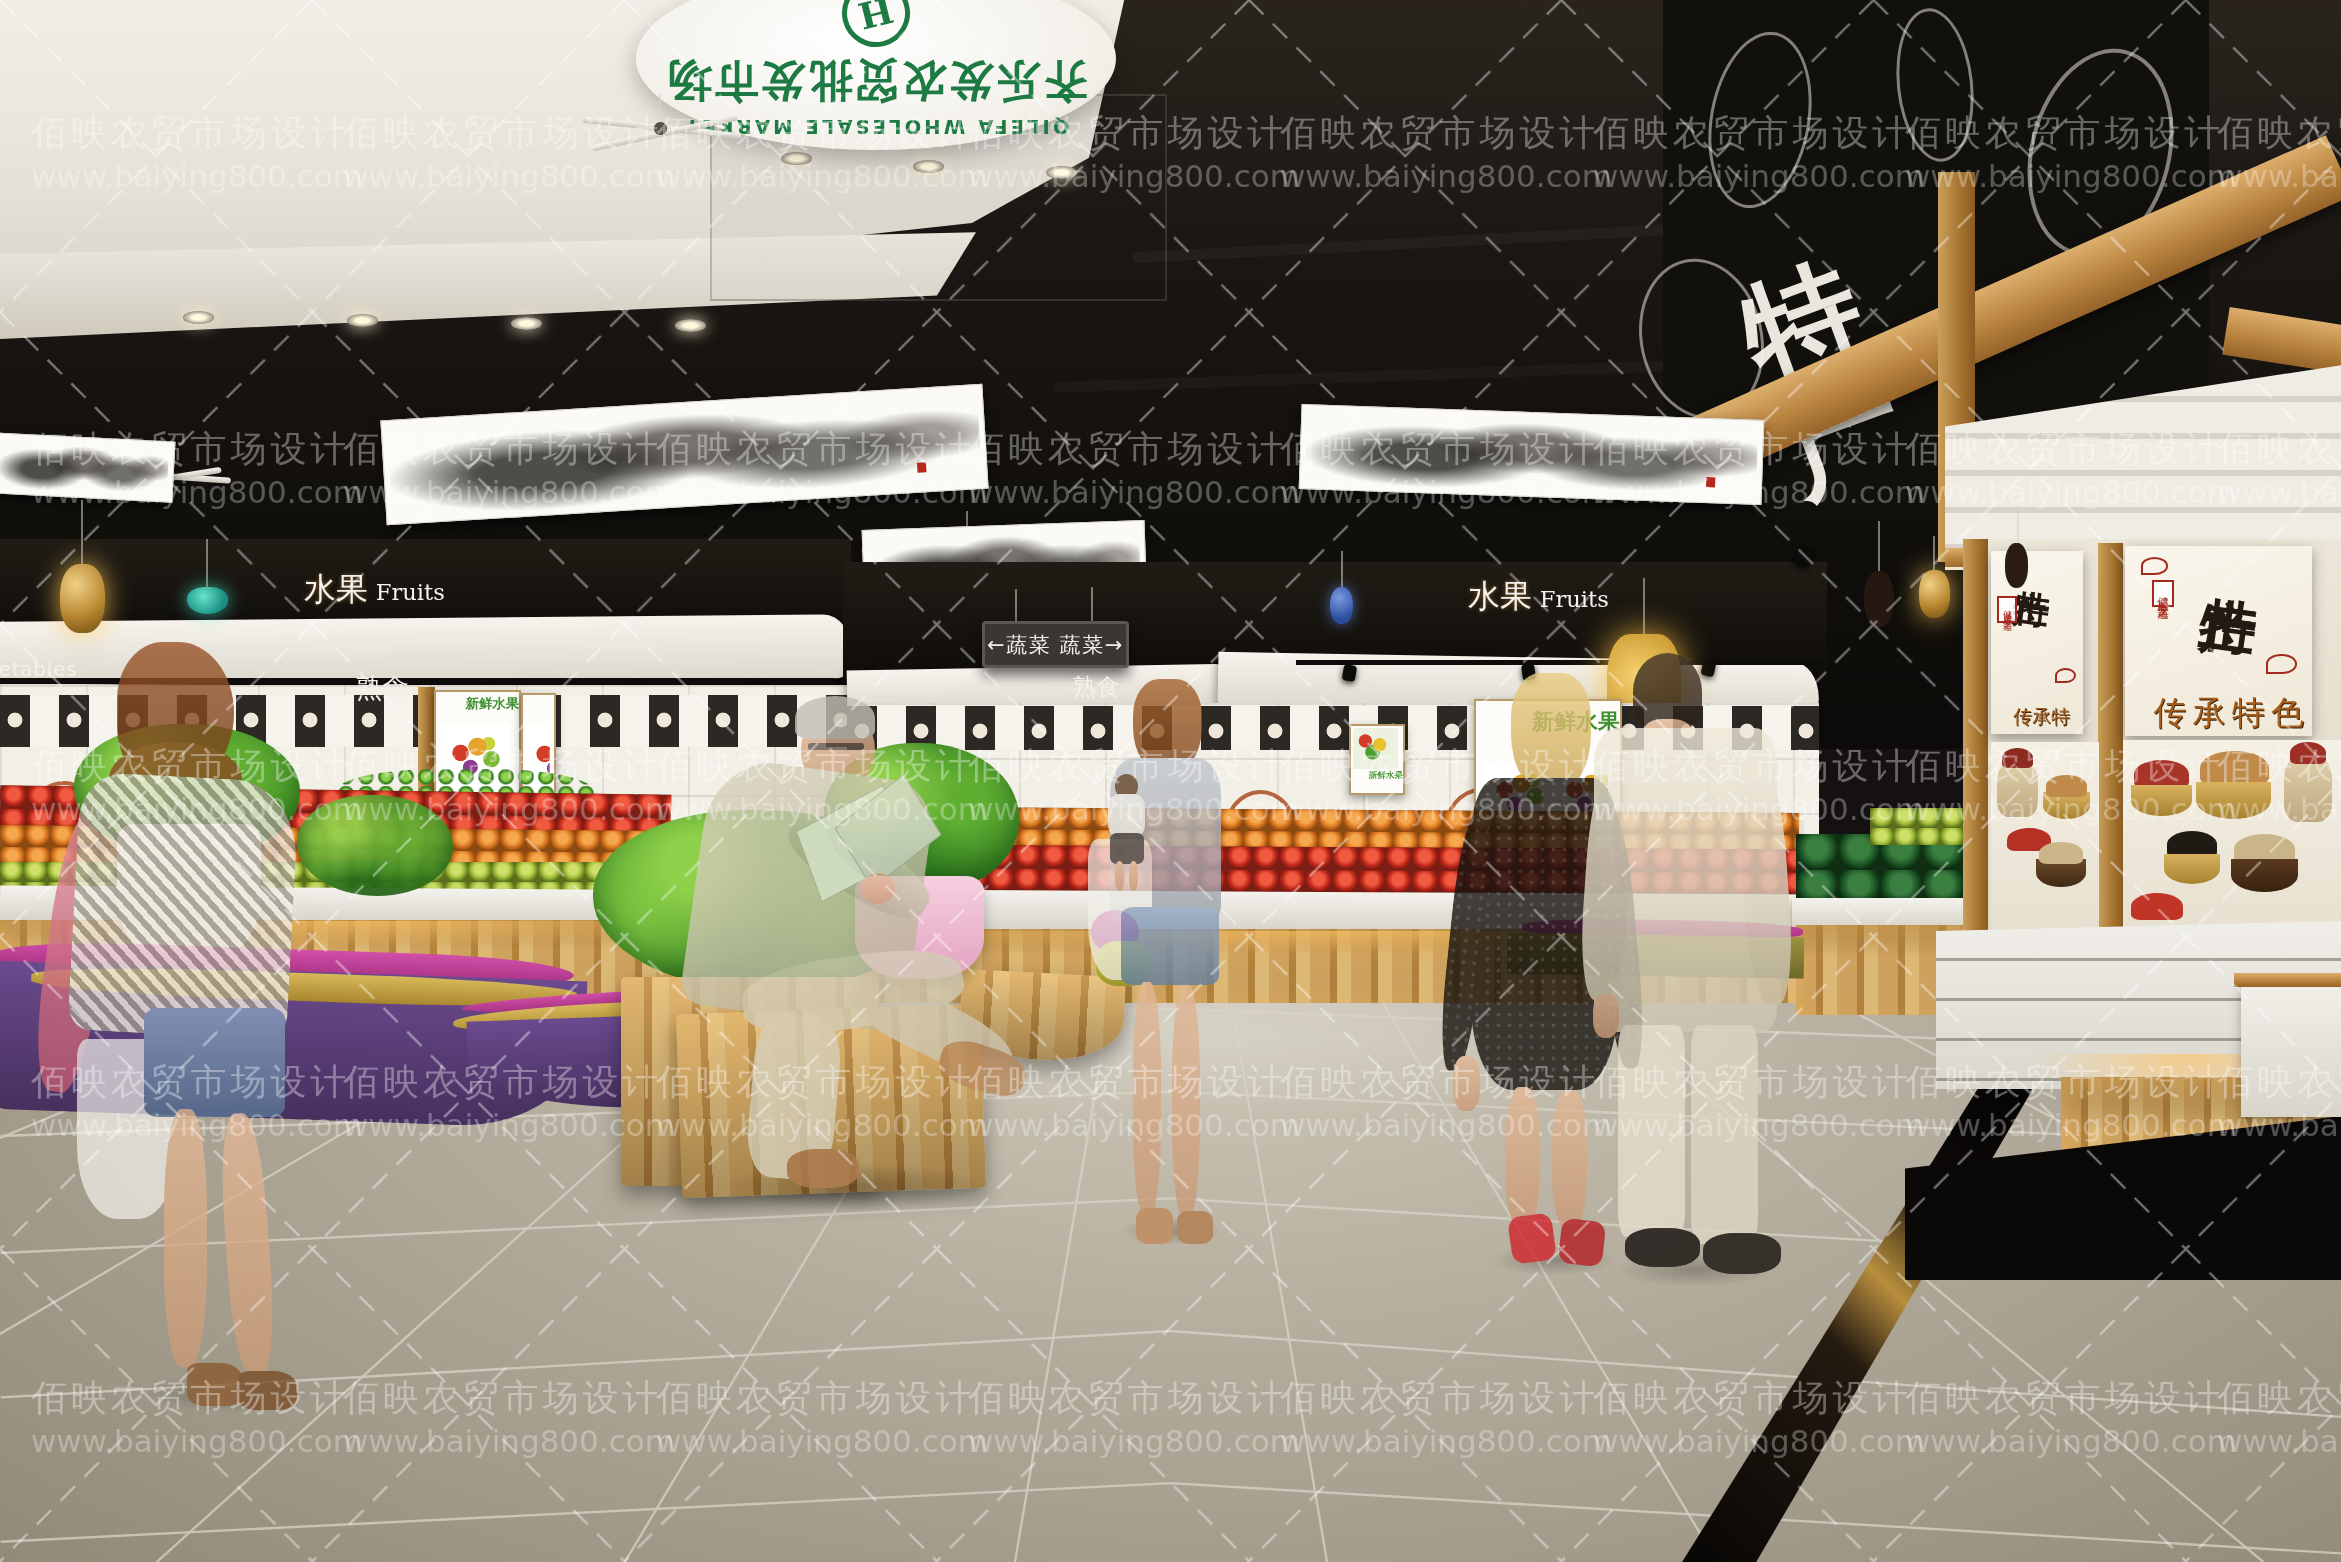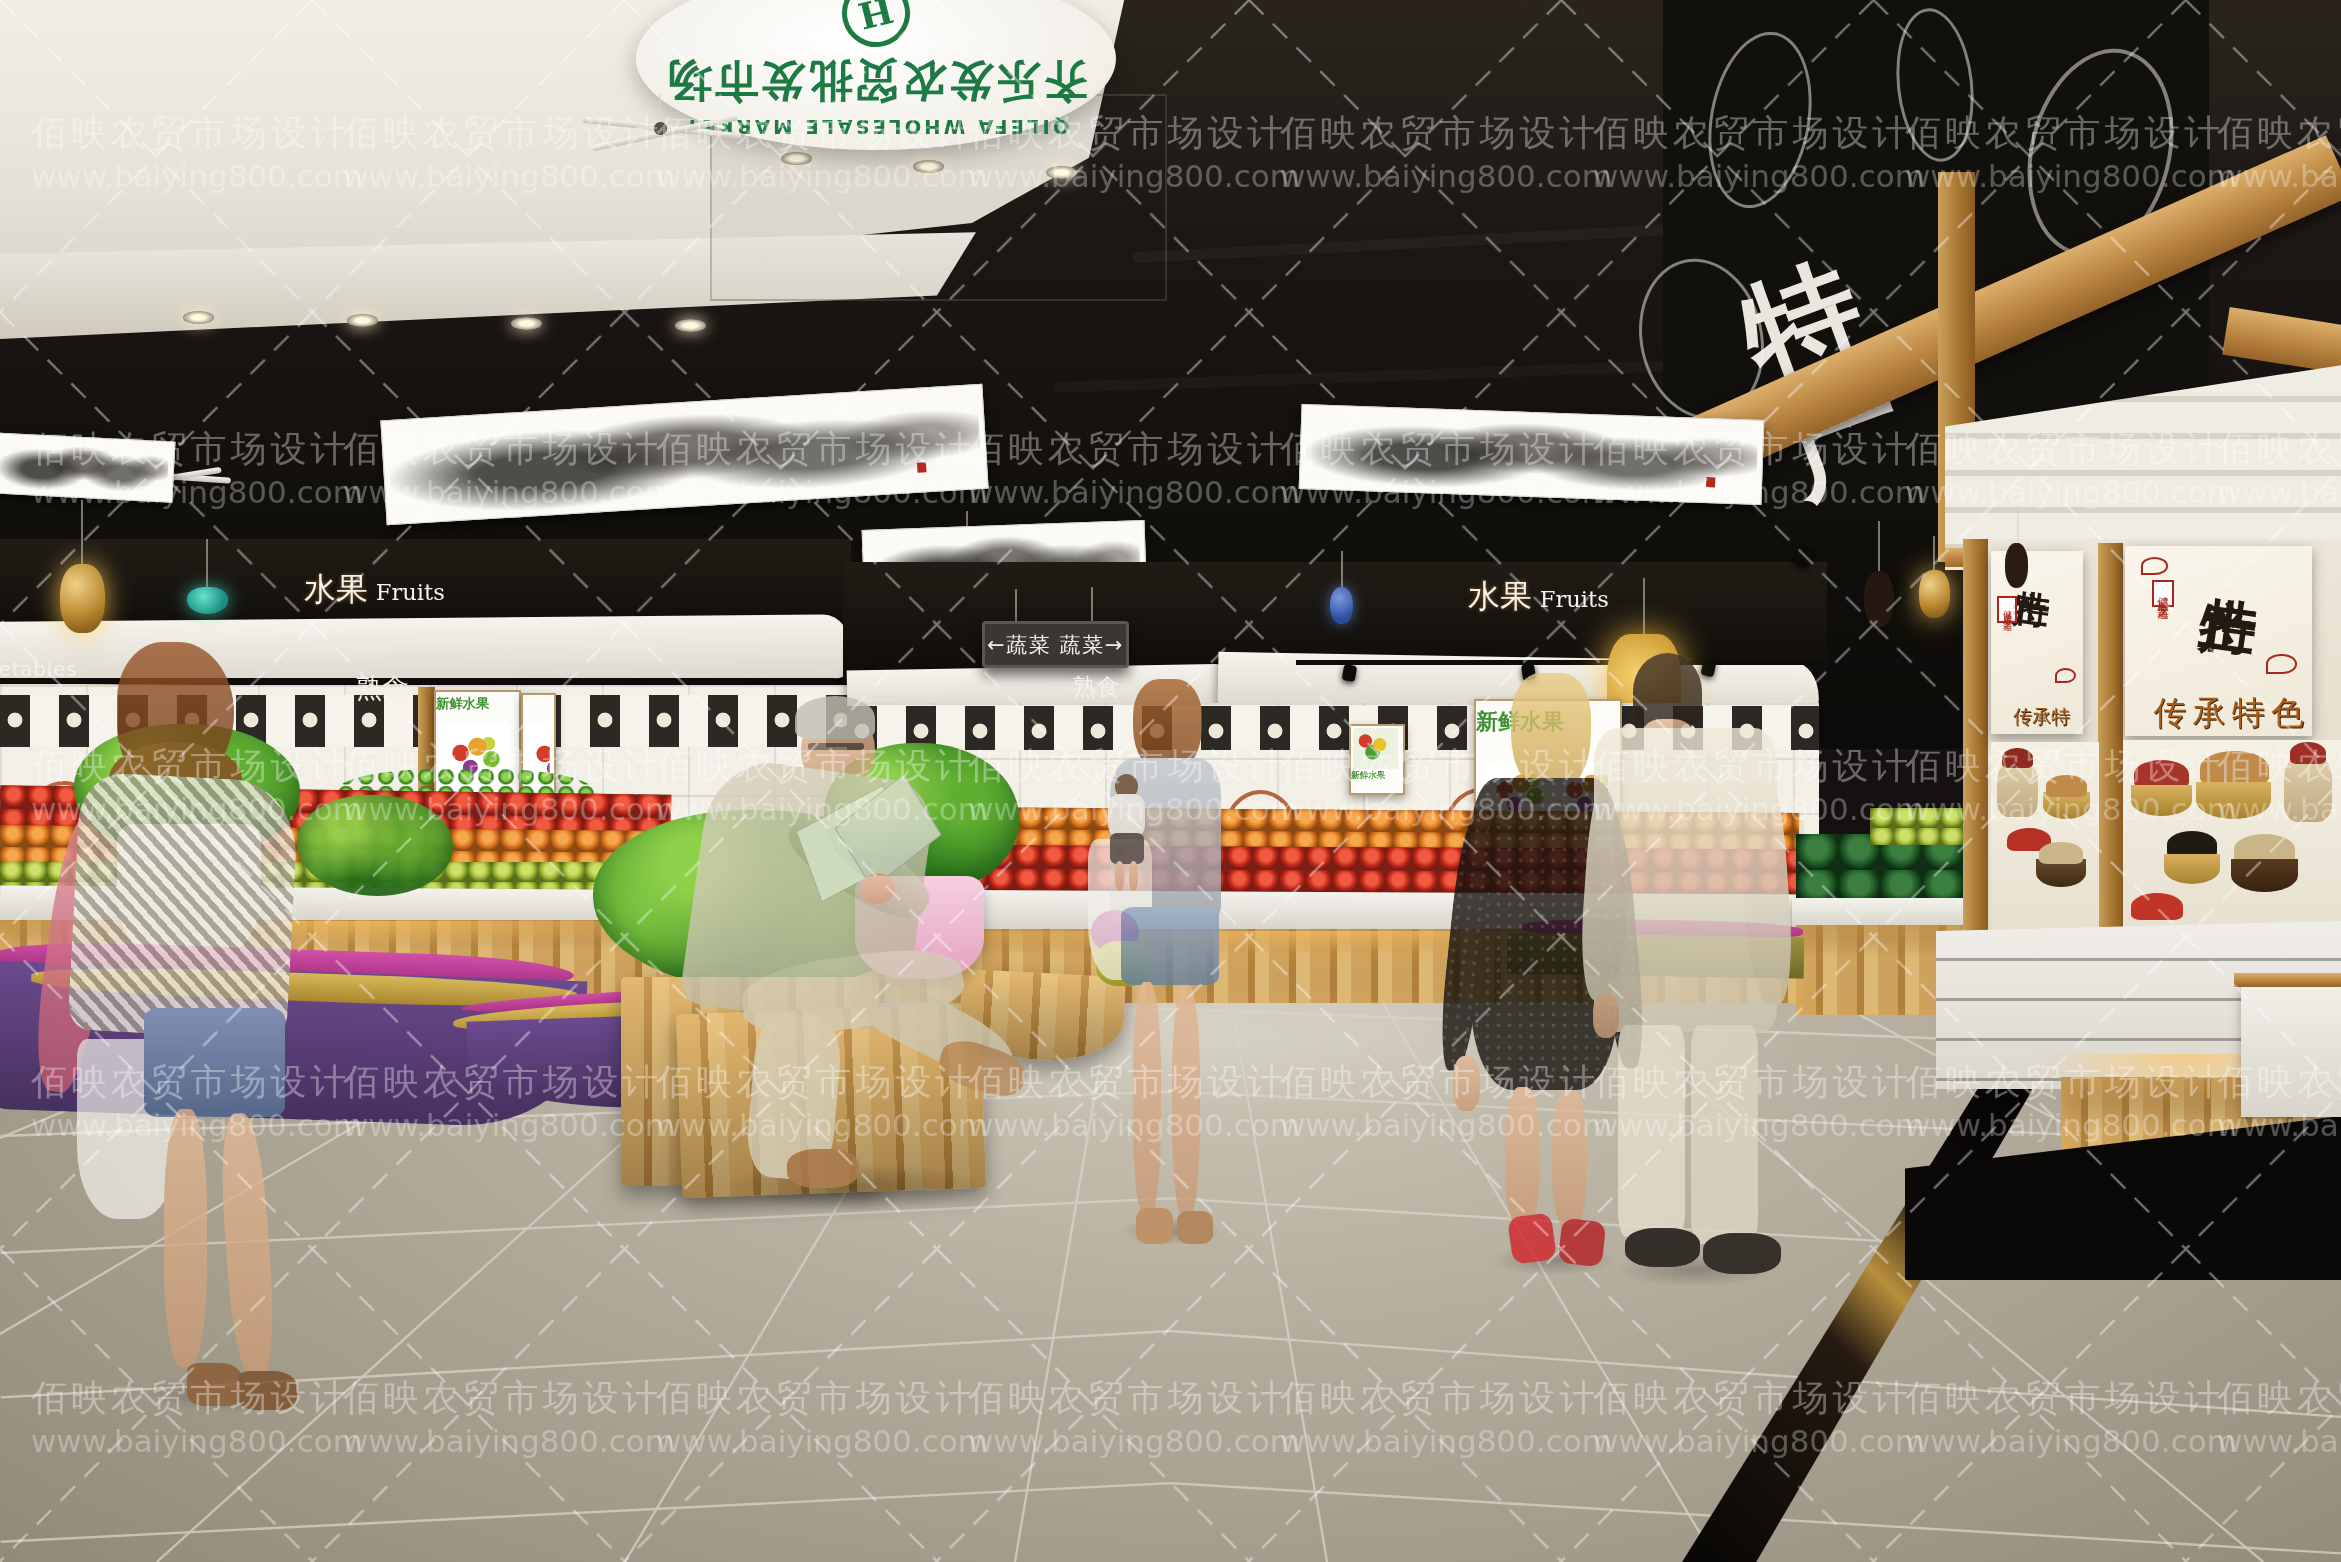--- a/index.html
+++ b/index.html
@@ -96,21 +96,21 @@
   .pendant-cord{width:1.6px;background:rgba(210,205,195,.55);}
   .gl-amber{background:radial-gradient(circle at 35% 30%,#f0d088,#b98830 55%,#6e4d14);
     border-radius:42%;box-shadow:0 0 26.5px rgba(255,200,90,.8);}
   .gl-teal{background:radial-gradient(circle at 40% 35%,#66e4cc,#1a8e80 70%);
     border-radius:50% 50% 58% 58%;box-shadow:0 0 17px rgba(70,220,195,.7);}
   .gl-blue{background:radial-gradient(circle at 40% 30%,#7a9ae0,#2c4e9e 70%);
     border-radius:45%;box-shadow:0 0 14px rgba(110,150,240,.6);}
   .lantern{background:radial-gradient(circle at 40% 30%,#f6d270,#c08c22 60%,#7a5410);
     border-radius:30%;box-shadow:0 0 34px rgba(255,195,70,.85);}
   .poster{background:#fdfcf8;border:2.3px solid #b89a6a;box-shadow:0 3.9px 9.4px rgba(0,0,0,.4);}
-  .poster-t{color:#3f9132;font-weight:bold;text-align:left;}
+  .poster-t{color:#3f9132;font-weight:bold;text-align:right;}
   .fruitblob{background-color:#fff;background-image:
     radial-gradient(circle at 28% 45%,#d23c28 0 7.8px,transparent 8.6px),
     radial-gradient(circle at 52% 35%,#e8a22e 0 8.6px,transparent 9.4px),
     radial-gradient(circle at 72% 55%,#7ab82e 0 7.8px,transparent 8.6px),
     radial-gradient(circle at 42% 68%,#8e3a8e 0 7px,transparent 7.8px),
     radial-gradient(circle at 68% 30%,#c8d23c 0 6.2px,transparent 7px);
     background-size:70px 62px;}
   .vegblob{background-image:
     radial-gradient(circle at 30% 35%,#d23c28 0 6.2px,transparent 7px),
     radial-gradient(circle at 65% 45%,#e8c22e 0 6.2px,transparent 7px),

